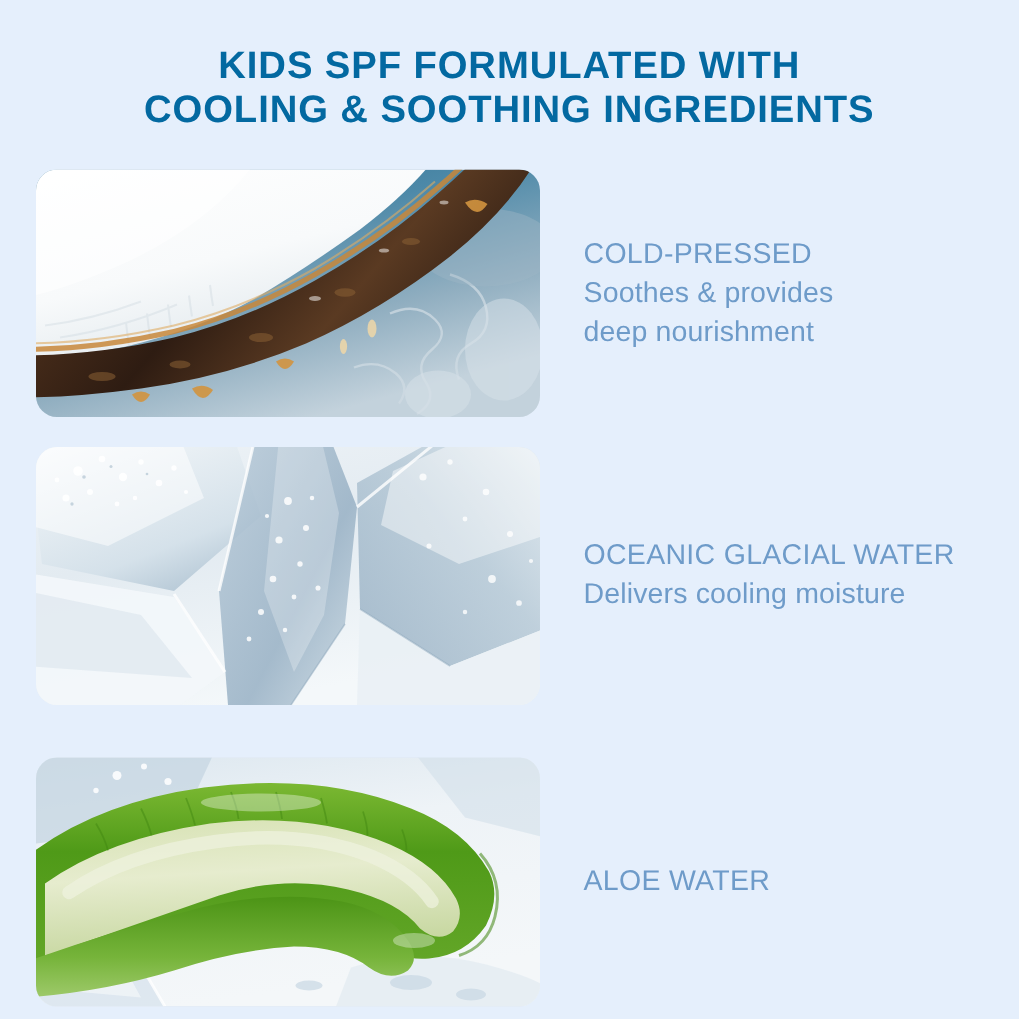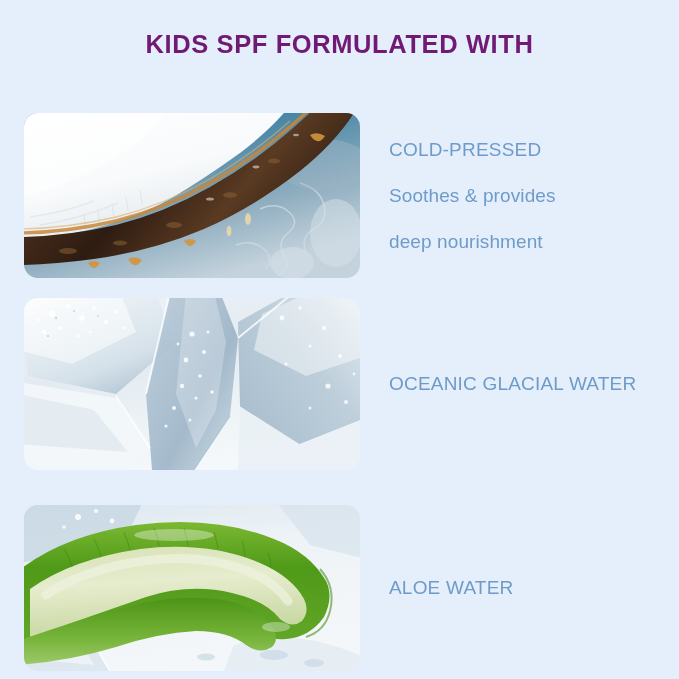--- a/index.html
+++ b/index.html
@@ -23,21 +23,21 @@
   
   .title-block {
     position: absolute;
     left: 0;
     top: 30px;
     width: 679px;
     text-align: center;
   }
   .title-line {
     display: block;
-    color: #701a75;
+    color: #0369a1;
     font-size: 25.5px;
     font-weight: bold;
     letter-spacing: 0.6px;
     line-height: 29px;
     text-transform: uppercase;
     white-space: nowrap;
   }
 
   
   .row {
@@ -79,30 +79,30 @@
     line-height: 26px;
     text-transform: uppercase;
     white-space: nowrap;
   }
   .copy .desc {
     display: block;
     font-size: 19px;
     letter-spacing: 0.1px;
     line-height: 26px;
     white-space: nowrap;
-    margin-top: 20px;
   }
 </style>
 </head>
 <body>
 
 <div class="poster">
 
   <div class="title-block">
     <span class="title-line">KIDS SPF FORMULATED WITH</span>
+    <span class="title-line">COOLING &amp; SOOTHING INGREDIENTS</span>
   </div>
 
   <div class="row" id="row-0">
     <div class="photo">
       <svg viewBox="0 0 336 165" preserveAspectRatio="none">
         <defs>
           <linearGradient id="cocoWater" x1="0" y1="0" x2="0.55" y2="1">
             <stop offset="0%" stop-color="#2e6f92"></stop>
             <stop offset="38%" stop-color="#4d89a8"></stop>
             <stop offset="72%" stop-color="#90aec0"></stop>
@@ -283,20 +283,21 @@
           <path d="M92 98 L126 150"></path>
         </g>
         <g stroke="#8da7bb" stroke-width="1" fill="none" opacity="0.5">
           <path d="M206 118 L170 172"></path>
           <path d="M216 108 L276 146"></path>
         </g>
       </svg>
     </div>
     <div class="copy">
       <span class="heading">OCEANIC GLACIAL WATER</span>
+      <span class="desc">Delivers cooling moisture</span>
     </div>
   </div>
 
   <div class="row" id="row-2">
     <div class="photo">
       <svg viewBox="0 0 336 166" preserveAspectRatio="none">
         <defs>
           <linearGradient id="aloeBg" x1="0" y1="0" x2="0.3" y2="1">
             <stop offset="0%" stop-color="#dce7ef"></stop>
             <stop offset="40%" stop-color="#eef3f7"></stop>

